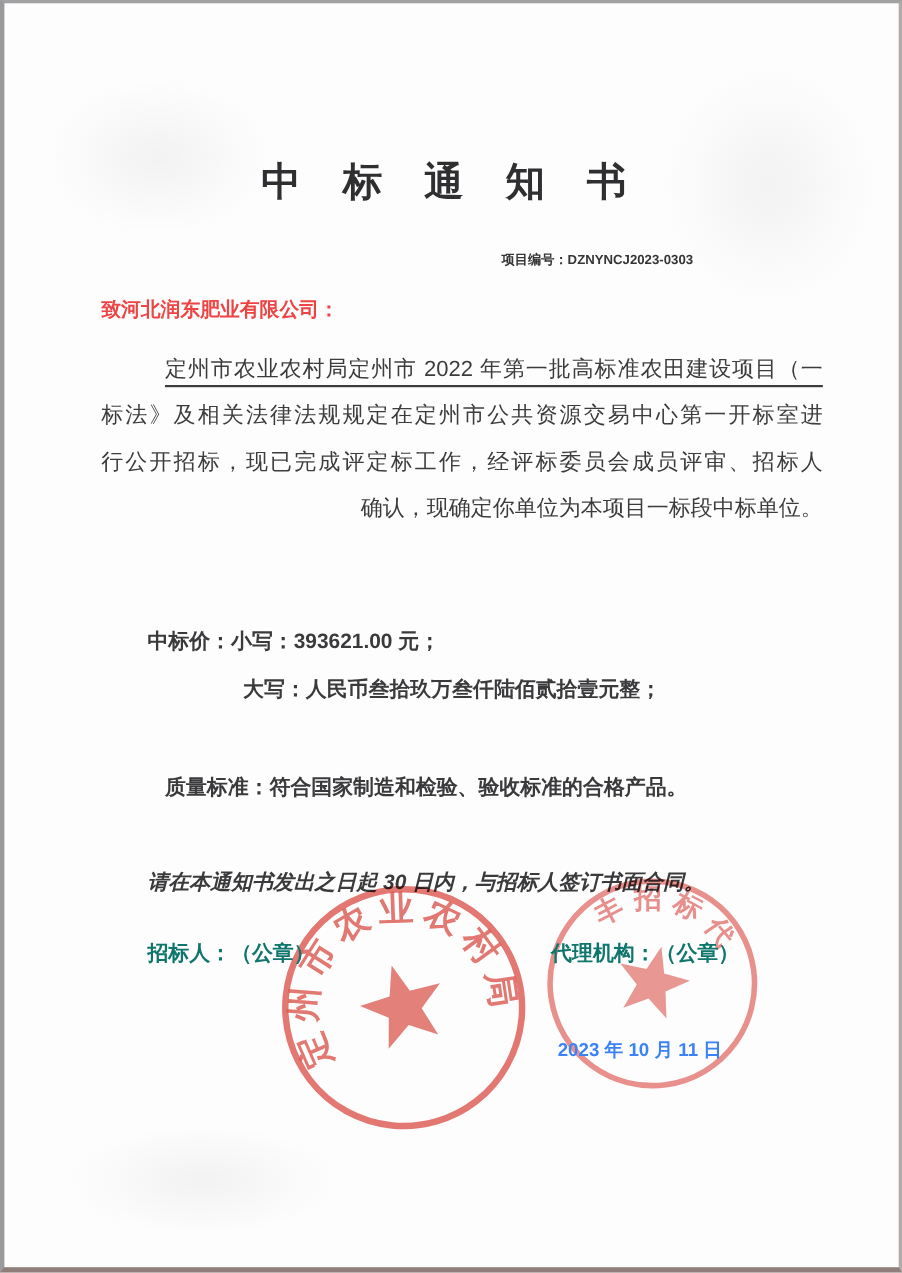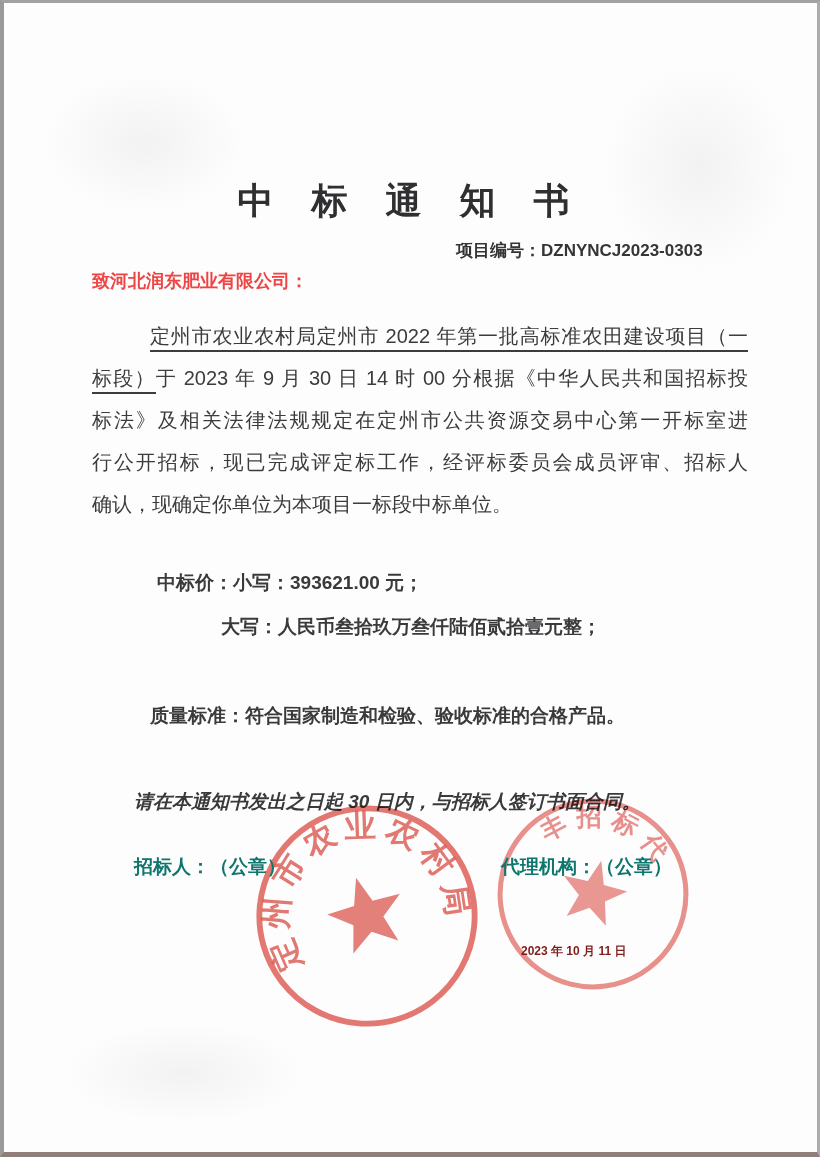--- a/index.html
+++ b/index.html
@@ -32,28 +32,27 @@
     position: absolute;
     top: 138px;
     left: 0;
     width: 100%;
     text-align: center;
     font-size: 36px;
     font-weight: 700;
     letter-spacing: 14px;
     color: #2f2f31;
     white-space: nowrap;
-    margin-top: 36px;
   }
 
   .project-no {
     position: absolute;
-    top: 236px;
+    top: 225px;
     left: 452px;
-    font-size: 17px;
+    font-size: 12px;
     font-weight: 700;
     color: #353537;
     white-space: nowrap;
   }
 
   .recipient {
     position: absolute;
     top: 266px;
     left: 88px;
     font-size: 18px;
@@ -68,40 +67,41 @@
     left: 88px;
     width: 656px;
     font-size: 20px;
     font-weight: 400;
     color: #3c3c3e;
   }
   .body-line {
     height: 42px;
     line-height: 30px;
     white-space: nowrap;
+    text-align: right;
   }
   .body-line.fill {
     white-space: normal;
     text-align: justify;
     text-align-last: justify;
   }
   .body-line.indent { padding-left: 58px; }
   .ul {
     border-bottom: 2px solid #3c3c3e;
     padding-bottom: 3px;
   }
 
   .detail-line {
     position: absolute;
     font-size: 19px;
     font-weight: 700;
     color: #3a3a3c;
     white-space: nowrap;
   }
-  .d-price   { top: 567px; left: 130px; margin-left: 23px; }
+  .d-price   { top: 567px; left: 130px; }
   .d-words   { top: 611px; left: 217px; text-align: center; }
   .d-period  { top: 655px; left: 130px; }
   .d-quality { top: 700px; left: 130px; margin-left: 16px; }
   .d-contract{ top: 786px; left: 130px; font-style: italic; }
 
   .sig-label {
     position: absolute;
     top: 851px;
     font-size: 19px;
     font-weight: 700;
@@ -109,26 +109,25 @@
     white-space: nowrap;
     z-index: 3;
   }
   .sig-bidder { left: 130px; }
   .sig-agency { left: 497px; }
 
   .doc-date {
     position: absolute;
     top: 940px;
     left: 503px;
-    font-size: 12px;
-    font-weight: 700;
-    color: #7f1d1d;
+    font-size: 17px;
+    font-weight: 700;
+    color: #3b82f6;
     white-space: nowrap;
     z-index: 3;
-    margin-left: 14px;
   }
 
   .seal {
     position: absolute;
     mix-blend-mode: multiply;
     pointer-events: none;
     z-index: 2;
   }
   .seal-bidder {
     top: 796px;
@@ -157,21 +156,20 @@
   <div class="smudge" style="top:1020px; left:60px; width:240px; height:100px;"></div>
 
   <div class="doc-title">中 标 通 知 书</div>
 
   <div class="project-no"><span>项目编号：</span><span>DZNYNCJ2023-0303</span></div>
 
   <div class="recipient">致河北润东肥业有限公司：</div>
 
   <div class="body-para">
     <div class="body-line fill indent"><span class="ul">定州市农业农村局定州市 2022 年第一批高标准农田建设项目（一</span><span></span></div>
-    <div class="body-line fill"><span class="ul">标段）</span><span>于 2023 年 9 月 30 日 14 时 00 分根据《中华人民共和国招标投</span></div>
     <div class="body-line fill"><span>标法》及相关法律法规规定在定州市公共资源交易中心第一开标室进</span></div>
     <div class="body-line fill"><span>行公开招标，现已完成评定标工作，经评标委员会成员评审、招标人</span></div>
     <div class="body-line"><span>确认，现确定你单位为本项目一标段中标单位。</span></div>
   </div>
 
   <div class="detail-line d-price">中标价：小写：393621.00 元；</div>
   <div class="detail-line d-words">大写：人民币叁拾玖万叁仟陆佰贰拾壹元整；</div>
   <div class="detail-line d-quality">质量标准：符合国家制造和检验、验收标准的合格产品。</div>
   <div class="detail-line d-contract">请在本通知书发出之日起 30 日内，与招标人签订书面合同。</div>
 

